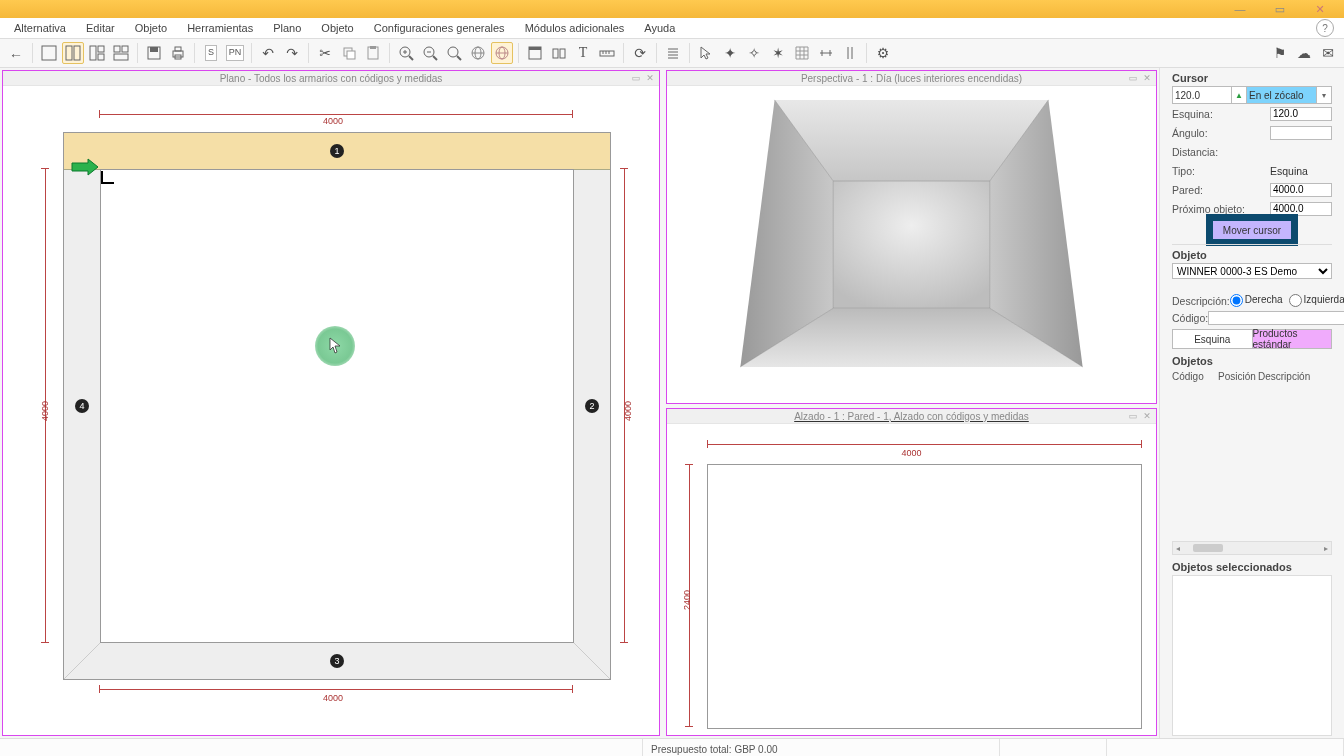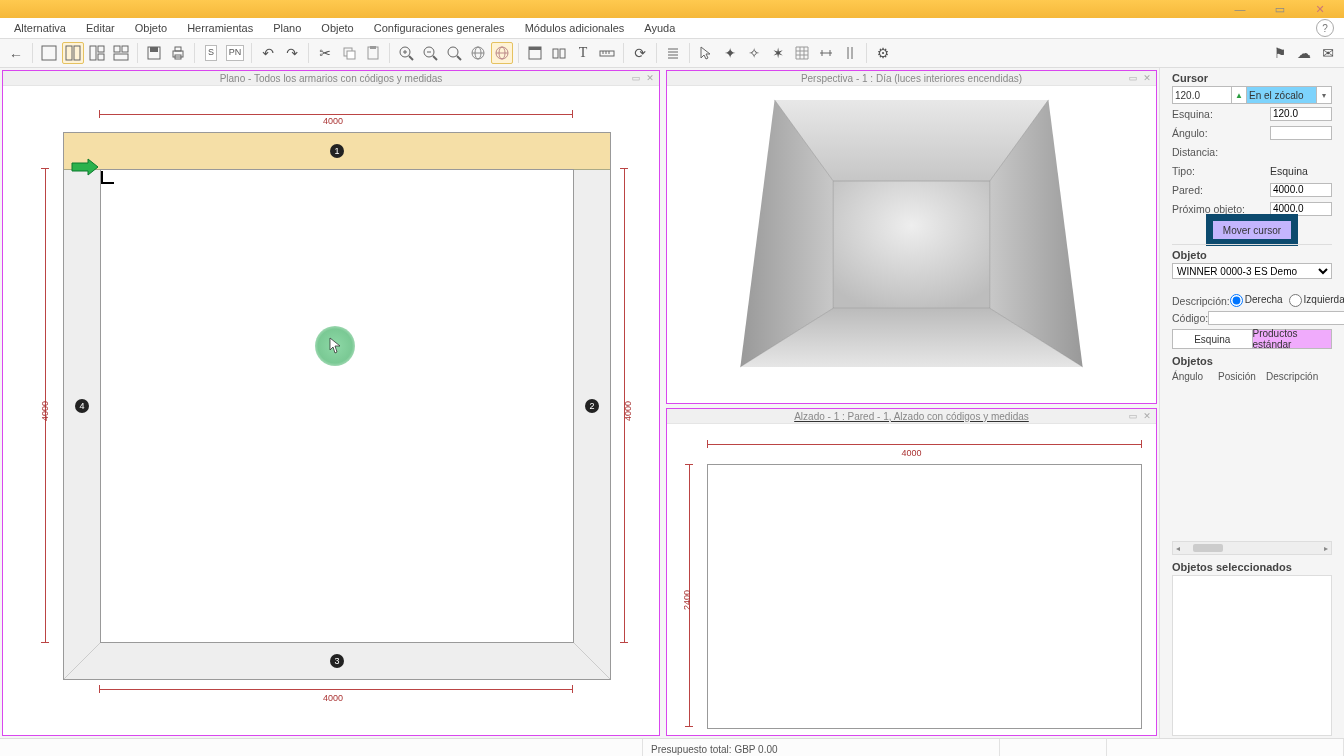--- a/index.html
+++ b/index.html
@@ -62,21 +62,21 @@
 .sidepanel .dualsel .inp{width:54px;border:1px solid #bbb;height:16px;font-size:10px;padding:0 2px;background:#fff;display:flex;align-items:center;}
 .sidepanel .dualsel .arrow{width:14px;border:1px solid #bbb;border-left:none;background:#fff;display:flex;align-items:center;justify-content:center;font-size:8px;color:#666;}
 .sidepanel .dualsel .rest{flex:1;border:1px solid #bbb;border-left:none;height:16px;font-size:10px;padding:0 2px;background:#7dd3fc;display:flex;align-items:center;}
 .sidepanel .tabsbtn{display:flex;margin-top:2px;}
 .sidepanel .tabsbtn .tab{flex:1;border:1px solid #bbb;height:18px;font-size:10px;display:flex;align-items:center;justify-content:center;}
 .sidepanel .tabsbtn .tab:first-child{background:#fff;border-right:none;}
 .sidepanel .tabsbtn .tab:last-child{background:#f0abfc;}
 .sidepanel .list{flex:1;border:none;overflow:auto;}
 .sidepanel .listhdr{display:flex;font-size:10px;color:#555;margin-top:2px;}
 .sidepanel .listhdr span:nth-child(1){width:46px;}
-.sidepanel .listhdr span:nth-child(2){width:48px;}
+.sidepanel .listhdr span:nth-child(2){width:40px;}
 .sidepanel .listhdr span:nth-child(3){flex:1;}
 .sidepanel .scrollstub{height:12px;background:#eee;border:1px solid #ddd;display:flex;align-items:center;}
 .sidepanel .scrollstub .thumb{width:30px;height:8px;background:#ccc;margin-left:10px;border-radius:2px;}
 .sidepanel .scrollstub .ar{width:10px;text-align:center;color:#888;font-size:8px;}
 .sidepanel hr{border:none;border-top:1px solid #ddd;margin:2px 0;}
 .statusbar{height:20px;background:#fcfcfc;border-top:1px solid #ddd;display:flex;align-items:center;font-size:10px;color:#555;}
 .statusbar .cell{border-right:1px solid #e2e2e2;padding:0 8px;height:100%;display:flex;align-items:center;}
 .statusbar .cell.wide{flex:1;}
 .radio{display:inline-flex;align-items:flex-start;gap:2px;margin-right:6px;font-size:10px;}
 .radio input{margin:0;}
@@ -493,21 +493,21 @@
       <label>Código:</label>
       <input type="text" style="flex: 1.6 1 0%;" value="">
     </div>
     <div class="tabsbtn">
       <div class="tab">Esquina</div>
       <div class="tab">Productos estándar</div>
     </div>
 
     <div class="sect-title" style="margin-top:6px;">Objetos</div>
     <div class="listhdr">
-      <span>Ángulo</span>
+      <span>Código</span>
       <span>Posición</span>
       <span>Descripción</span>
     </div>
     <div class="list" style="min-height:150px;"></div>
     <div class="scrollstub">
       <span class="ar">◂</span>
       <span class="thumb"></span>
       <span style="flex:1"></span>
       <span class="ar">▸</span>
     </div>

